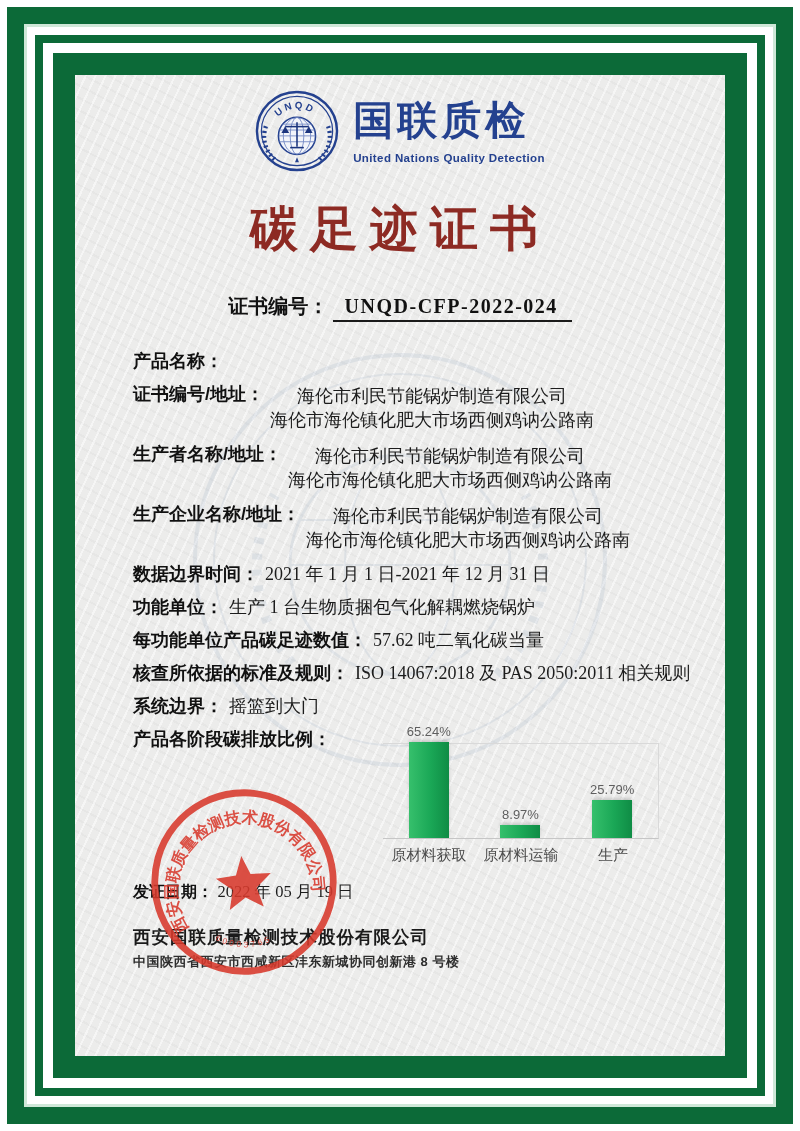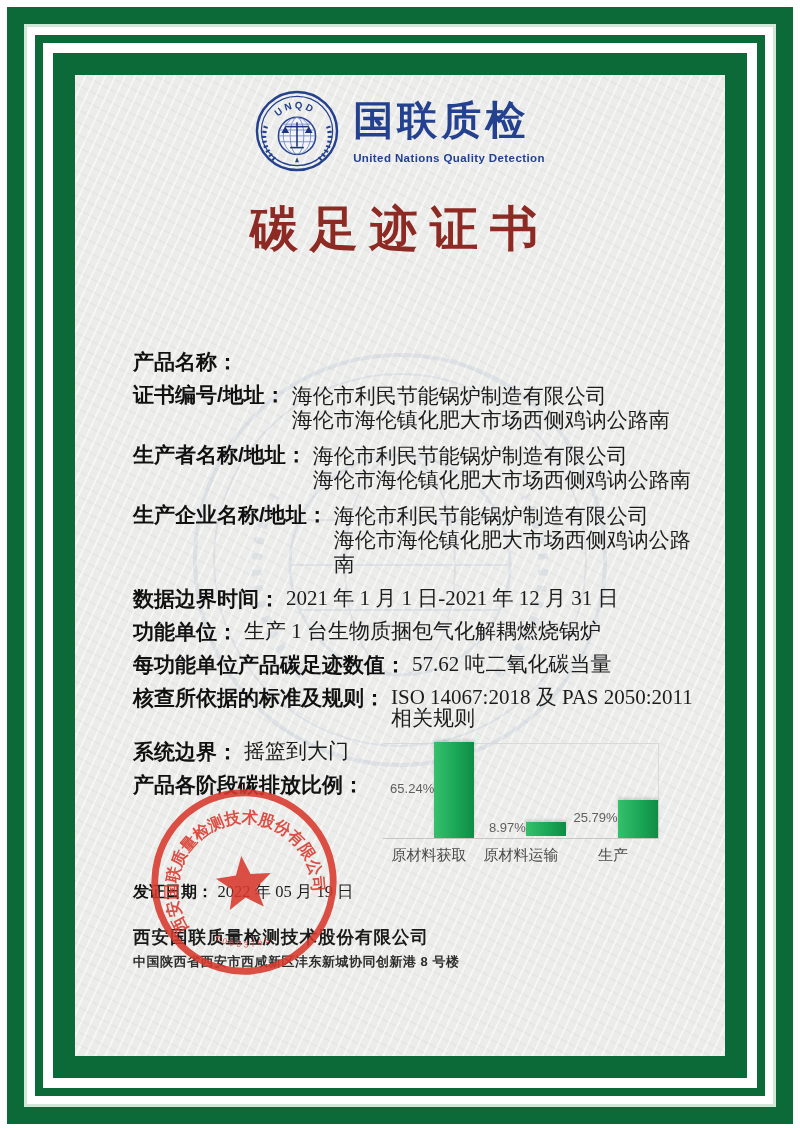--- a/index.html
+++ b/index.html
@@ -28,32 +28,32 @@
   .title { position:absolute; top:122px; left:0; width:100%; text-align:center;
            font-size:48px; font-weight:bold; color:#8d2a23; letter-spacing:12px; z-index:2; }
 
   .certno { position:absolute; top:218px; left:0; width:100%; text-align:center; z-index:2; }
   .certno .lbl { font-size:20px; font-weight:bold; color:#111; }
   .certno .val { font-family:"Liberation Serif","DejaVu Serif",serif; font-size:20px; font-weight:bold;
                  color:#111; letter-spacing:1.5px; border-bottom:2px solid #1a1a1a; padding:0 14px 3px 12px; }
 
   
   .fields { position:absolute; top:276px; left:58px; right:24px; z-index:2; }
-  .frow { display:flex; margin-bottom:12px; font-size:21px; line-height:21px; color:#1c1c1c; }
+  .frow { display:flex; margin-bottom:12px; font-size:18px; line-height:21px; color:#1c1c1c;text-align:center; }
   .frow .flabel { font-weight:bold; color:#111; white-space:nowrap; margin-right:6px; }
   .frow .fvalue { font-family:"Liberation Serif","DejaVu Serif",serif; }
   .frow.multi .fvalue { line-height:24px; }
   .frow .v2 { display:block; }
 
   
   .chart { position:absolute; left:296px; top:620px; width:292px; height:170px; z-index:1; }
   .plot { position:absolute; left:12px; right:4px; bottom:26px; height:96px;
           border-top:1px solid #d9d9d9; border-right:1px solid #d9d9d9; border-bottom:1px solid #c6c6c6;
           display:flex; justify-content:space-around; align-items:flex-end; }
-  .bar-group { display:flex; flex-direction:row; align-items:center; justify-content:flex-end; width:33%; }
+  .bar-group { display:flex; flex-direction:column; align-items:center; justify-content:flex-end; width:33%; }
   .pct { font-size:13px; color:#5f5f5f; margin-bottom:3px; white-space:nowrap; }
   .bar { width:40px; background:linear-gradient(90deg,#36c06c 0%,#1aa756 55%,#0f8c45 100%);
          box-shadow:0 -2px 3px rgba(0,0,0,.15); }
   .cats { position:absolute; left:12px; right:4px; bottom:0; display:flex; justify-content:space-around; }
   .cat { font-size:15px; color:#4a4a4a; width:33%; text-align:center; white-space:nowrap;margin-top:20px; }
 
   
   .stamp { position:absolute; left:72px; top:710px; width:194px; height:194px; z-index:3;
            opacity:.88; transform:rotate(-6deg); }
 
@@ -121,20 +121,24 @@
             <path d="M43,70 L45,75 L41,75 Z" fill="#24418f"></path>
           </svg>
           <div>
             <div class="logo-text-cn">国联质检</div>
             <div class="logo-text-en">United Nations Quality Detection</div>
           </div>
         </div>
 
         <div class="title">碳足迹证书</div>
 
+        <div class="certno">
+          <span class="lbl">证书编号：</span>
+          <span class="val">UNQD-CFP-2022-024</span>
+        </div>
 
         <div class="fields">
           <div class="frow">
             <span class="flabel">产品名称：</span>
           </div>
           <div class="frow multi">
             <span class="flabel">证书编号/地址：</span>
             <span class="fvalue"><span class="v1">海伦市利民节能锅炉制造有限公司</span><span class="v2">海伦市海伦镇化肥大市场西侧鸡讷公路南</span></span>
           </div>
           <div class="frow multi">

